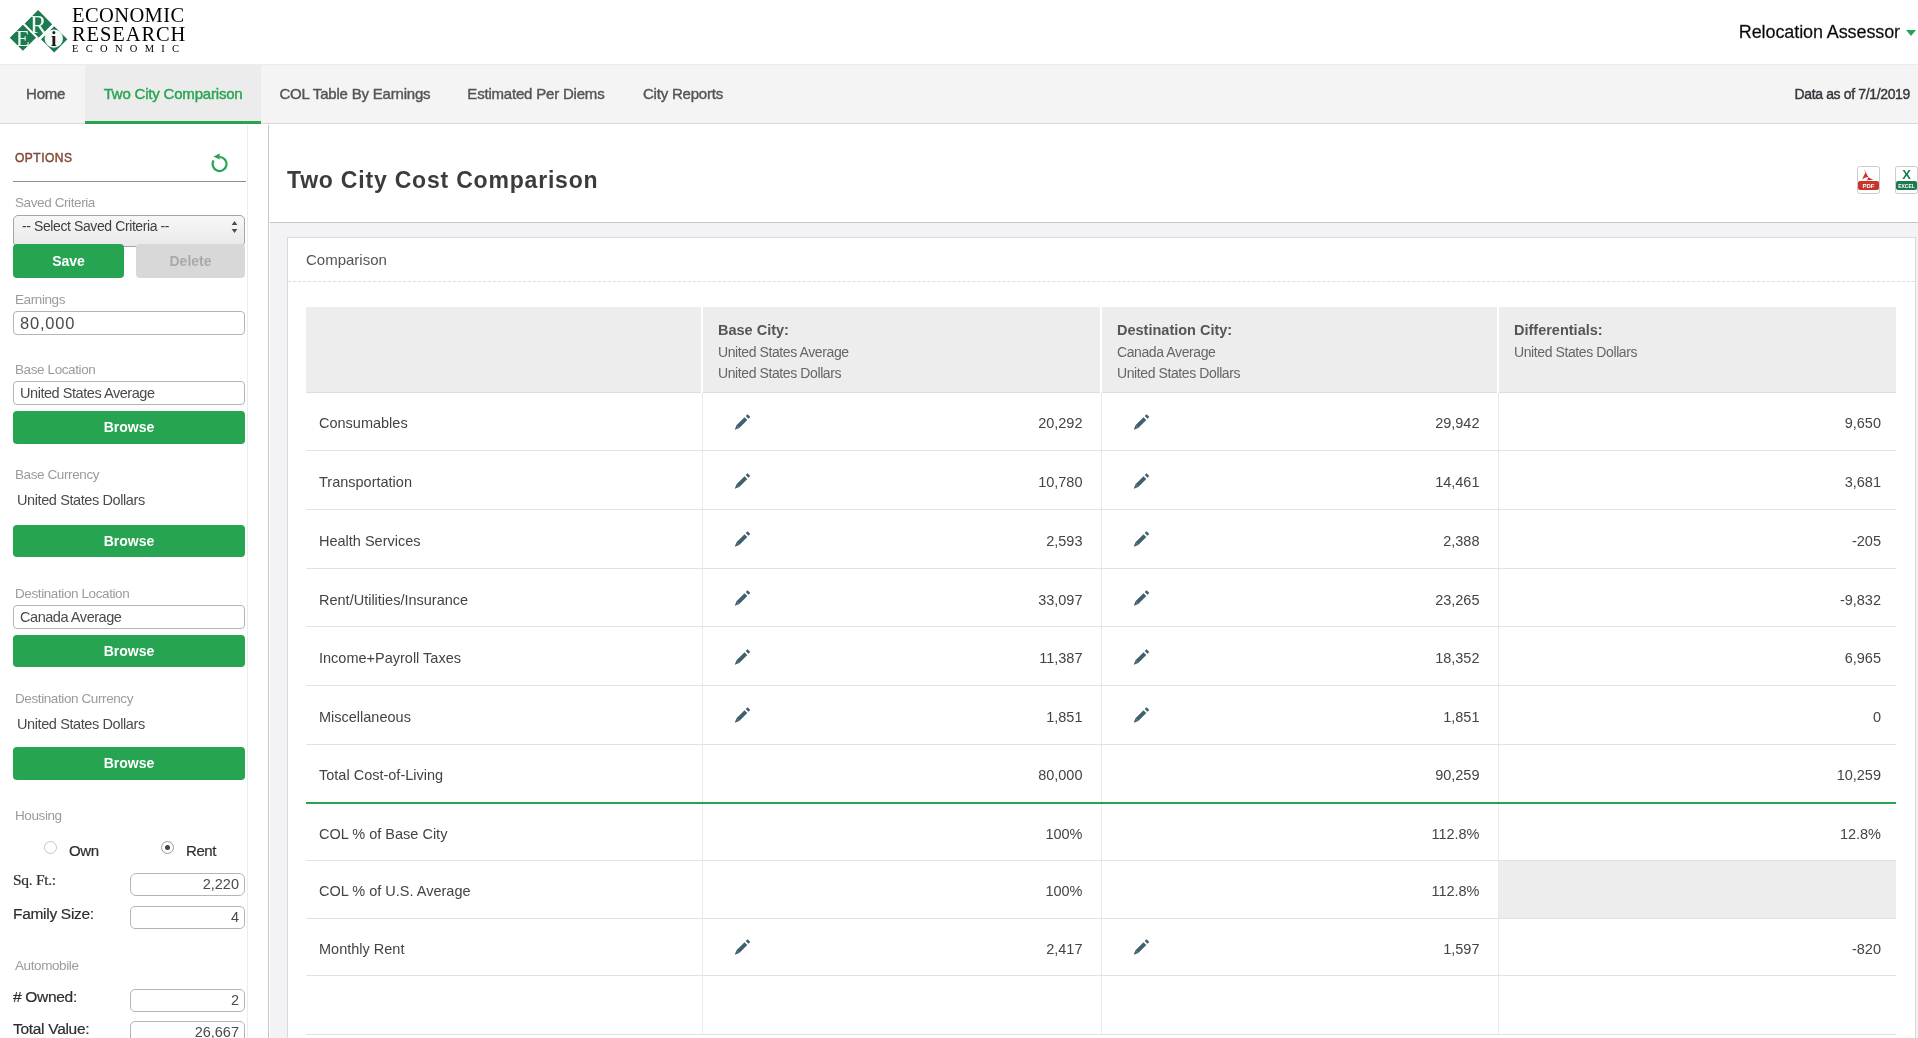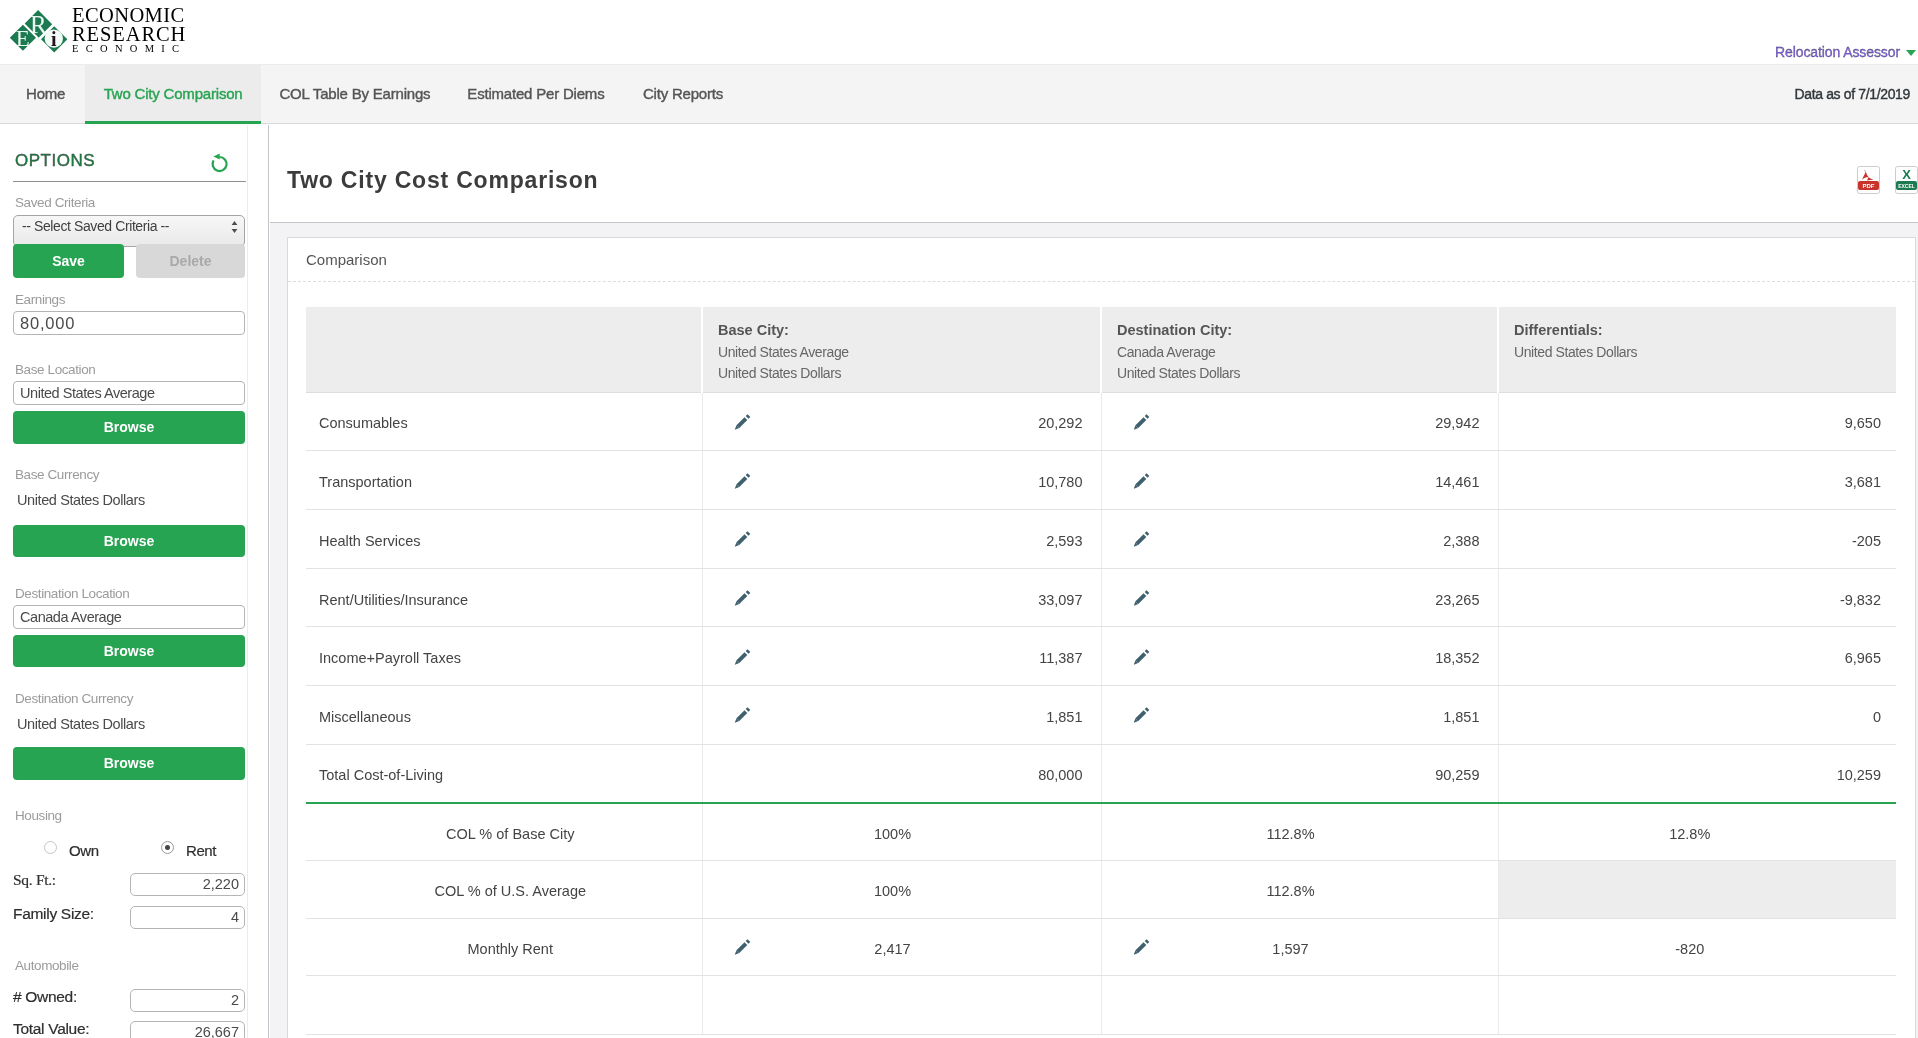--- a/index.html
+++ b/index.html
@@ -6,40 +6,40 @@
 html,body { width:1918px; height:1038px; overflow:hidden; background:#fff;
   font-family:"Liberation Sans", sans-serif; }
 #app { position:absolute; inset:0; width:1918px; height:1038px; }
 
 .hdr { position:absolute; top:0; left:0; width:1918px; height:64px; background:#fff; }
 .logo { position:absolute; top:7px; left:8px; }
 .wordmark { position:absolute; left:72px; top:6px; color:#000000; font-family:"Liberation Serif", serif; }
 .wm1 { font-size:20.5px; letter-spacing:0.4px; line-height:18.5px; font-weight:400; }
 .wm1 .r2 { letter-spacing:0.9px; }
 .wm2 { font-size:10.5px; letter-spacing:7.3px; margin-top:0px; font-weight:400; }
-.user { position:absolute; top:22px; right:2px; font-size:14px; color:#8b5cf6; letter-spacing:-0.1px;margin-top:22px; -webkit-text-stroke:0.3px #3f4a54; }
+.user { position:absolute; top:22px; right:2px; font-size:18px; color:#000000; letter-spacing:-0.1px; -webkit-text-stroke:0.3px #3f4a54; }
 .user .caret { display:inline-block; width:0; height:0; border-left:5px solid transparent;
   border-right:5px solid transparent; border-top:6px solid #27a452; margin-left:6px; vertical-align:middle; }
 
 .nav { position:absolute; top:64px; left:0; width:1918px; height:60px; background:#f4f4f4;
   border-top:1px solid #ececec; border-bottom:1px solid #d9d9d9; }
 .nav a { display:block; float:left; height:59px; line-height:58px; padding:0 18px;
   font-size:15px; font-weight:normal; color:#555; text-decoration:none; letter-spacing:-0.2px;
   -webkit-text-stroke:0.4px #555; }
 .nav a.first { padding:0 19.5px 0 26px; }
 .nav a.t2 { padding:0 19px; }
 .nav a.t4 { padding:0 19px; }
 .nav a.t5 { padding:0 19.5px; }
 .nav a.active { background:#ececec; color:#27a452; border-bottom:3px solid #27a452; -webkit-text-stroke:0.4px #27a452; }
 .dataasof { position:absolute; right:8px; top:0; height:59px; line-height:59px; font-size:14px; color:#33383d; letter-spacing:-0.35px; -webkit-text-stroke:0.4px #33383d; }
 
 .side { position:absolute; top:125px; left:0; width:269px; height:913px; background:#fff;
   border-right:1px solid #c6c6ca; }
 .side::after { content:""; position:absolute; top:0; right:20px; bottom:0; width:1px; background:#ececec; }
-.opt-title { position:absolute; top:26px; left:15px; font-size:17px; letter-spacing:0.5px; color:#15803d; -webkit-text-stroke:0.4px #4a4a4a; }
+.opt-title { position:absolute; top:26px; left:15px; font-size:12px; letter-spacing:0.5px; color:#c2410c; -webkit-text-stroke:0.4px #4a4a4a; }
 .refresh { position:absolute; top:27px; left:209px; }
 .opt-hr { position:absolute; top:56px; left:13px; width:233px; height:1px; background:#8f8f8f; }
 .lbl { position:absolute; left:15px; font-size:13.5px; color:#9b9b9b; letter-spacing:-0.4px; }
 .sel { position:absolute; top:90px; left:13px; width:232px; height:32px; border:1px solid #a5a5a5;
   border-radius:5px; background:linear-gradient(#f7f7f7,#e9e9e9); font-size:14px; letter-spacing:-0.4px; color:#3f3f3f;
   line-height:21px; padding-left:8px; }
 .spin { position:absolute; right:6px; top:4px; }
 .btn { position:absolute; border-radius:4px; background:#27a452; color:#fff; font-weight:bold;
   font-size:14px; text-align:center; }
 .btn.gray { background:#d8d8d8; color:#a9a9a9; }
@@ -71,21 +71,21 @@
 table.cmp th { background:#ededed; height:85px; text-align:left; vertical-align:top;
   padding:15px 15px 0; font-weight:normal; border-bottom:1px solid #ddd; }
 table.cmp th + th { border-left:2px solid #fff; }
 table.cmp th .t { font-weight:bold; color:#555; font-size:14.5px; margin-bottom:4px; }
 table.cmp th .s { color:#666; font-size:14px; letter-spacing:-0.4px; line-height:21px; }
 table.cmp td { height:58.72px; border-bottom:1px solid #e2e2e2; padding:4px 0 0 0; }
 table.cmp td + td { border-left:1px solid #eaeaea; }
 table.cmp td.lab { padding-left:13px; color:#444; }
 table.cmp td.val { position:relative; text-align:right; padding-right:18px; }
 table.cmp td.diff { text-align:right; padding-right:15px; }
-table.cmp tr.short td { height:57.5px;text-align:center; }
+table.cmp tr.short td { height:57.5px; }
 table.cmp tr.total td { border-bottom:2px solid #27a452; }
 table.cmp tr.colus td.diff { background:#ededed; }
 table.cmp tr.last td { border-bottom:1px solid #e2e2e2; }
 .pen { position:absolute; left:30px; top:50%; margin-top:-9.5px; }
 </style>
 </head>
 <body>
 <div id="app">
   <div class="hdr">
     <svg class="logo" width="64" height="50" viewBox="0 0 64 50">
@@ -142,21 +142,21 @@
     <div class="btn" style="top:510px; left:13px; width:232px; height:32px; line-height:32px;">Browse</div>
     <div class="lbl" style="top:566px;">Destination Currency</div>
     <div class="sval" style="top:591px;">United States Dollars</div>
     <div class="btn" style="top:622px; left:13px; width:232px; height:33px; line-height:33px;">Browse</div>
     <div class="lbl" style="top:683px;">Housing</div>
     <div class="radio" style="top:716px; left:44px;"></div>
     <div class="rlbl" style="top:717px; left:69px;">Own</div>
     <div class="radio sel2" style="top:716px; left:161px;"></div>
     <div class="rlbl" style="top:717px; left:186px;">Rent</div>
     <div class="flbl" style="top:746px;font-family:Liberation Serif, serif;">Sq. Ft.:</div>
-    <div class="ninp" style="top:748px;">2,220</div>
+    <div class="ninp" style="top:748px;border-radius:6px;">2,220</div>
     <div class="flbl" style="top:780px;">Family Size:</div>
     <div class="ninp" style="top:781px;">4</div>
     <div class="lbl" style="top:833px;">Automobile</div>
     <div class="flbl" style="top:863px;"># Owned:</div>
     <div class="ninp" style="top:864px;">2</div>
     <div class="flbl" style="top:895px;">Total Value:</div>
     <div class="ninp" style="top:896px;">26,667</div>
   </div>
   <div class="main">
     <div class="phead">

